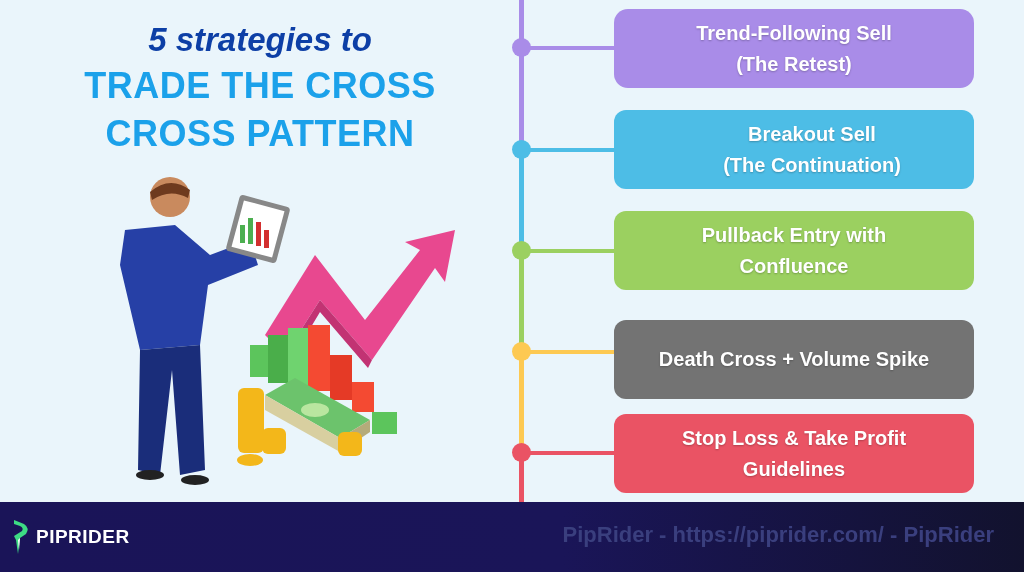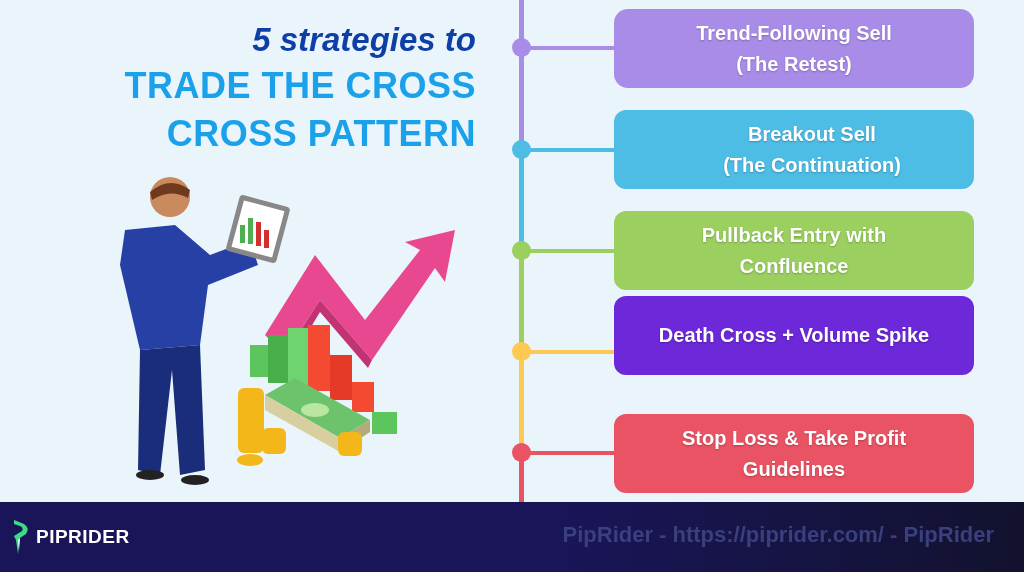--- a/index.html
+++ b/index.html
@@ -3,22 +3,22 @@
 <meta charset="utf-8">
 <style>
   * { margin: 0; padding: 0; box-sizing: border-box; }
   html, body { width: 1024px; height: 572px; overflow: hidden; }
   body {
     background: #eaf5fb;
     font-family: "Liberation Sans", "DejaVu Sans", sans-serif;
     position: relative;
   }
   .title-block {
-    position: absolute; left: 76px; top: 18px; width: 400px;
-    text-align: right;
+    position: absolute; left: 60px; top: 18px; width: 400px;
+    text-align: center;
   }
   .title-sub {
     font-weight: bold; font-style: italic; font-size: 33px;
     color: #0d3fa6; line-height: 44px;
   }
   .title-main {
     font-weight: bold; font-size: 36px; color: #1ba1ea;
     line-height: 48px; letter-spacing: 0.5px;
   }
   .illustration { position: absolute; left: 100px; top: 170px; width: 370px; height: 330px; }
@@ -124,21 +124,21 @@
 <div class="connector" style="top:249px; background:#9bd060;"></div>
 <div class="card" style="top:211px; background:#9bd060;">
   <div>
       <div>Pullback Entry with</div>
       <div>Confluence</div>
     </div>
 </div>
 
 <div class="node" style="top:342px; background:#fdc952;"></div>
 <div class="connector" style="top:350px; background:#fdc952;"></div>
-<div class="card" style="top:296px; background:#6d28d9;">
+<div class="card" style="top:320px; background:#737373;">
   <div>
       <div>Death Cross + Volume Spike</div>
     </div>
 </div>
 
 <div class="node" style="top:443px; background:#ea5364;"></div>
 <div class="connector" style="top:451px; background:#ea5364;"></div>
 <div class="card" style="top:414px; background:#ea5364;">
   <div>
       <div>Stop Loss &amp; Take Profit</div>

